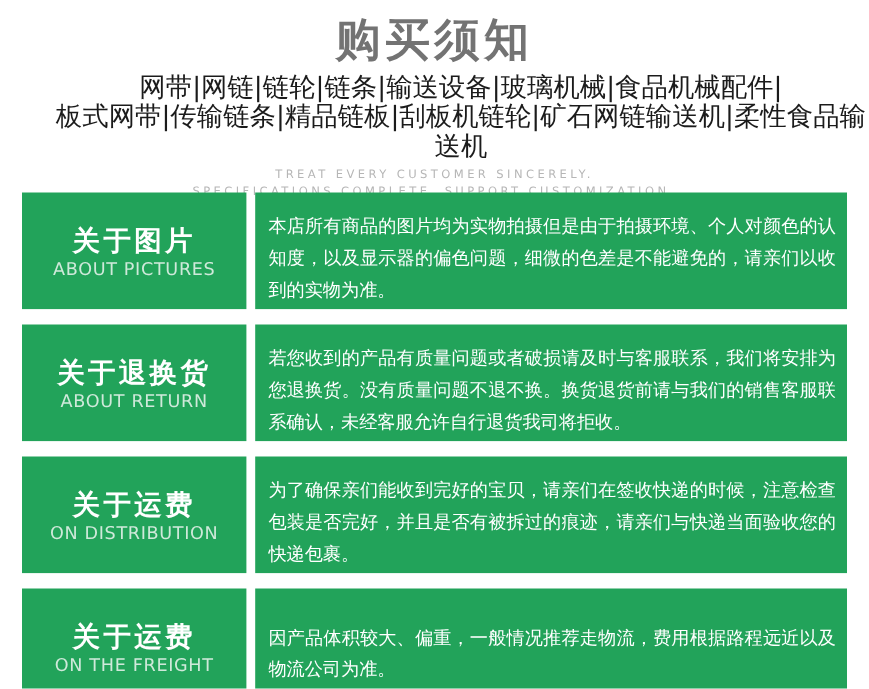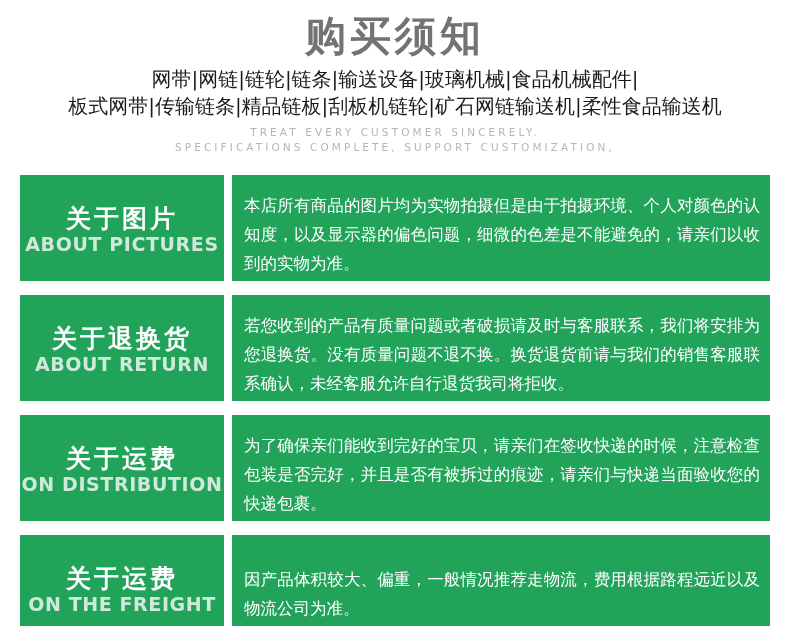--- a/index.html
+++ b/index.html
@@ -26,25 +26,26 @@
   .main-title {
     font-size: 41px;
     font-weight: bold;
     color: #737373;
     letter-spacing: 4px;
     line-height: 56px;
     font-family: "DejaVu Sans", "Liberation Sans", sans-serif;
     height: 58px;
   }
   .subtitle-line {
-    font-size: 20px;
+    font-size: 24px;
     color: #1b1b1b;
     line-height: 27px;
     letter-spacing: 0px;
     font-weight: 400;
+    padding-left: 48px;
   }
   .eng-line {
     font-size: 10.5px;
     color: #b6b6b6;
     letter-spacing: 3.1px;
     line-height: 15px;
     font-weight: 400;
   }
   .eng-block { margin-top: 5px; }
 
@@ -72,26 +73,26 @@
     flex: 0 0 204px;
   }
   .label-cn {
     font-size: 25px;
     font-weight: bold;
     color: #ffffff;
     letter-spacing: 3px;
     line-height: 31px;
   }
   .label-en {
-    font-size: 19px;
+    font-size: 16px;
     color: #cfe9da;
     letter-spacing: 0.6px;
     line-height: 19px;
     margin-top: 1px;
-    font-weight: 700;
+    font-weight: 400;
   }
 
   .card-gap { flex: 0 0 8px; }
 
   .card-body {
     flex: 1 1 auto;
     background: #22a35a;
     display: flex;
     align-items: center;
     padding: 12px 10px 0 12px;

